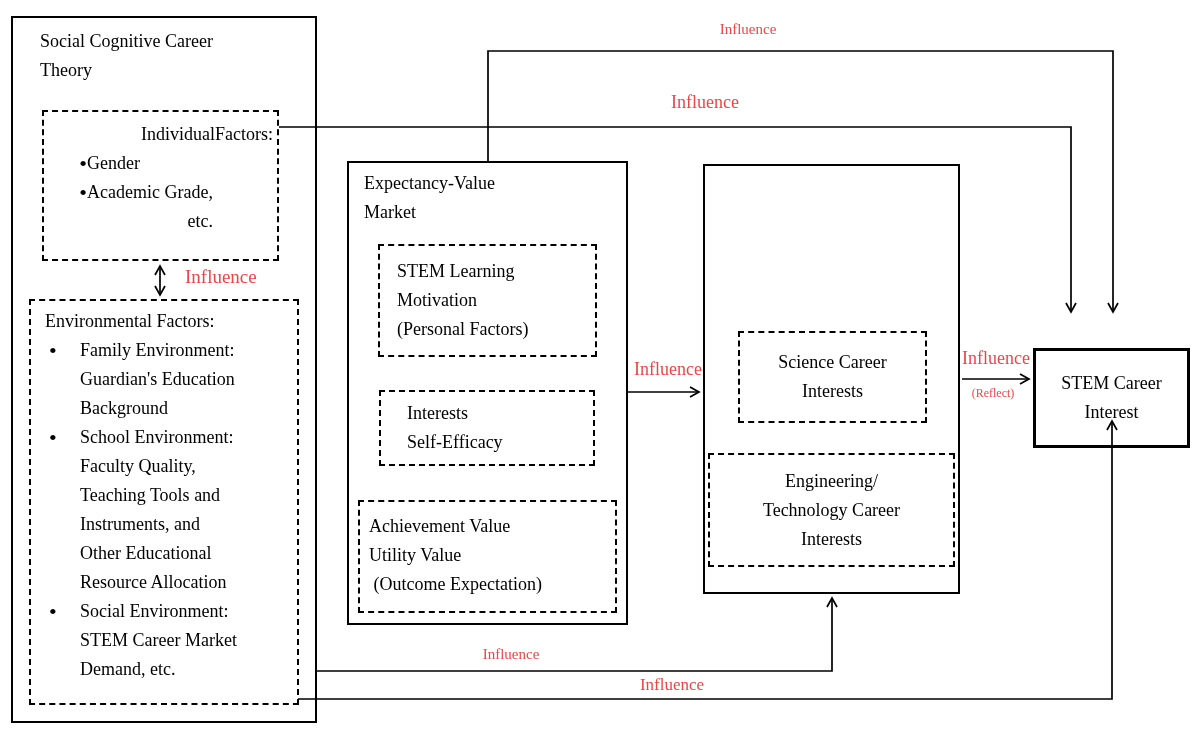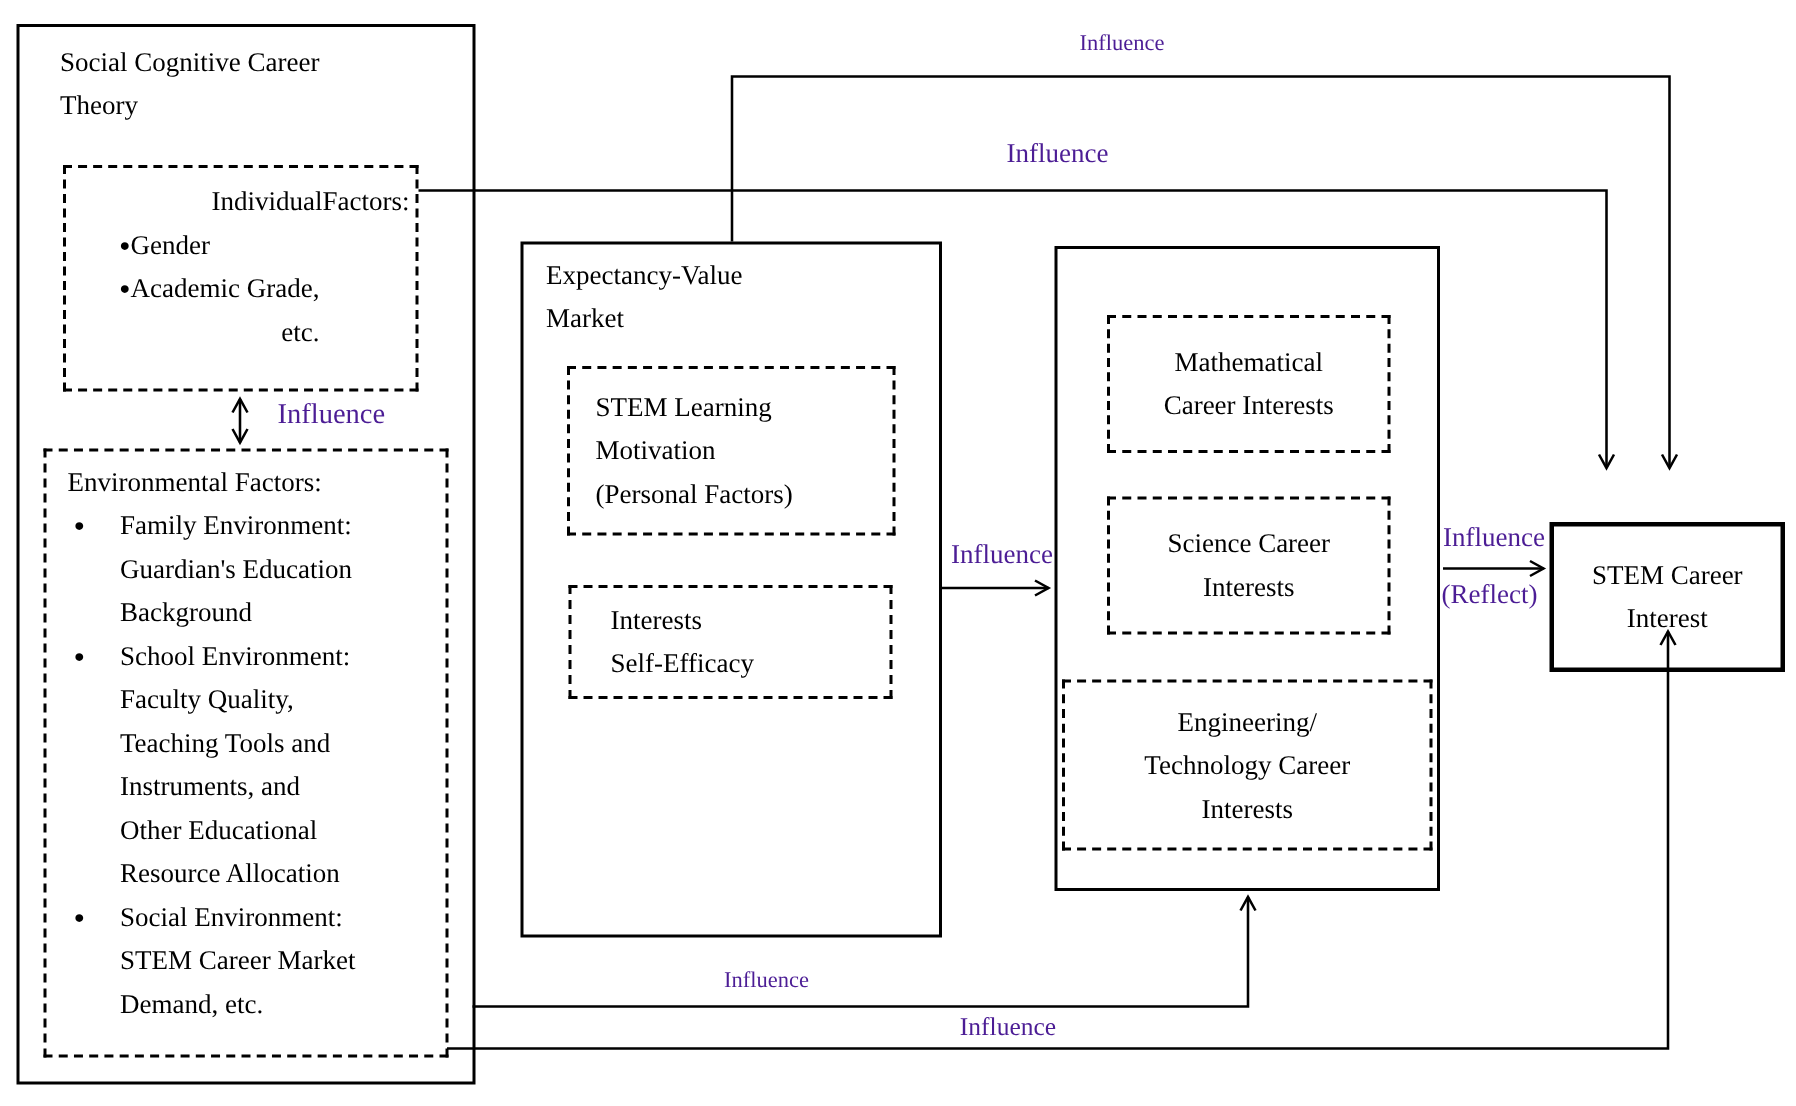--- a/index.html
+++ b/index.html
@@ -10,21 +10,21 @@
   .box{position:absolute;box-sizing:border-box;background:transparent;}
   .solid{border:2px solid #000;}
   .solid-thick{border:3px solid #000;margin-top:32px;}
   .dashed{border:2px dashed #000;}
   .txt{font-size:18px;line-height:29px;white-space:pre-wrap;}
   .abs{position:absolute;}
   .center-box{display:flex;align-items:center;justify-content:center;text-align:center;}
   .bullet-row{display:flex;align-items:flex-start;}
   .bullet{flex:0 0 30px;font-size:22px;line-height:29px;}
   .bullet-env{flex:0 0 35px;padding-left:4px;box-sizing:border-box;}
-  .lbl{position:absolute;line-height:1.1;white-space:nowrap;color:#4c1d95;}
+  .lbl{position:absolute;line-height:1.1;white-space:nowrap;color:#ef4444;}
   .lbl.ctr{transform:translateX(-50%);}
   svg.overlay{position:absolute;left:0;top:0;z-index:5;pointer-events:none;}
   .ln{fill:none;stroke:#000;stroke-width:1.7px;}
 </style>
 </head>
 <body>
 
 <div class="canvas">
 
   <div class="box solid" style="left:11px;top:16px;width:306px;height:707px;"></div>
@@ -77,27 +77,28 @@
     <div class="txt">STEM Learning
 Motivation
 (Personal Factors)</div>
   </div>
 
   <div class="box dashed" style="left:379px;top:390px;width:216px;height:76px;padding:7px 2px 0 26px;">
     <div class="txt">Interests
 Self-Efficacy</div>
   </div>
 
+  <div class="box dashed" style="left:358px;top:500px;width:259px;height:113px;padding:10px 2px 0 9px;">
+    <div class="txt">Achievement Value
+Utility Value
+ (Outcome Expectation)</div>
+  </div>
 
   <div class="box solid" style="left:703px;top:164px;width:257px;height:430px;"></div>
 
-  <div class="box dashed center-box" style="left:738px;top:210px;width:189px;height:92px;">
-    <div class="txt">Mathematical
-Career Interests</div>
-  </div>
 
   <div class="box dashed center-box" style="left:738px;top:331px;width:189px;height:92px;">
     <div class="txt">Science Career
 Interests</div>
   </div>
 
   <div class="box dashed center-box" style="left:708px;top:453px;width:247px;height:114px;">
     <div class="txt">Engineering/
 Technology Career
 Interests</div>
@@ -106,21 +107,21 @@
   <div class="box solid-thick center-box" style="left:1033px;top:316px;width:157px;height:100px;">
     <div class="txt">STEM Career
 Interest</div>
   </div>
 
   <div class="lbl ctr" style="left:748px;top:21px;font-size:15px;">Influence</div>
   <div class="lbl ctr" style="left:705px;top:93px;font-size:18px;">Influence</div>
   <div class="lbl" style="left:185px;top:267px;font-size:19px;">Influence</div>
   <div class="lbl ctr" style="left:668px;top:360px;font-size:18px;">Influence</div>
   <div class="lbl ctr" style="left:996px;top:349px;font-size:18px;">Influence</div>
-  <div class="lbl ctr" style="left:993px;top:387px;font-size:18px;">(Reflect)</div>
+  <div class="lbl ctr" style="left:993px;top:387px;font-size:12px;">(Reflect)</div>
   <div class="lbl ctr" style="left:511px;top:646px;font-size:15px;">Influence</div>
   <div class="lbl ctr" style="left:672px;top:676px;font-size:17px;">Influence</div>
 
   <svg class="overlay" width="1197" height="737" viewBox="0 0 1197 737">
     <defs>
       <marker id="ar" markerUnits="userSpaceOnUse" markerWidth="14" markerHeight="14" viewBox="0 0 14 14" refX="12" refY="7" orient="auto">
         <path d="M3,2 L12,7 L3,12" fill="none" stroke="#000" stroke-width="1.7"></path>
       </marker>
     </defs>
     <path class="ln" d="M488,161 L488,51 L1113,51 L1113,312" marker-end="url(#ar)"></path>

